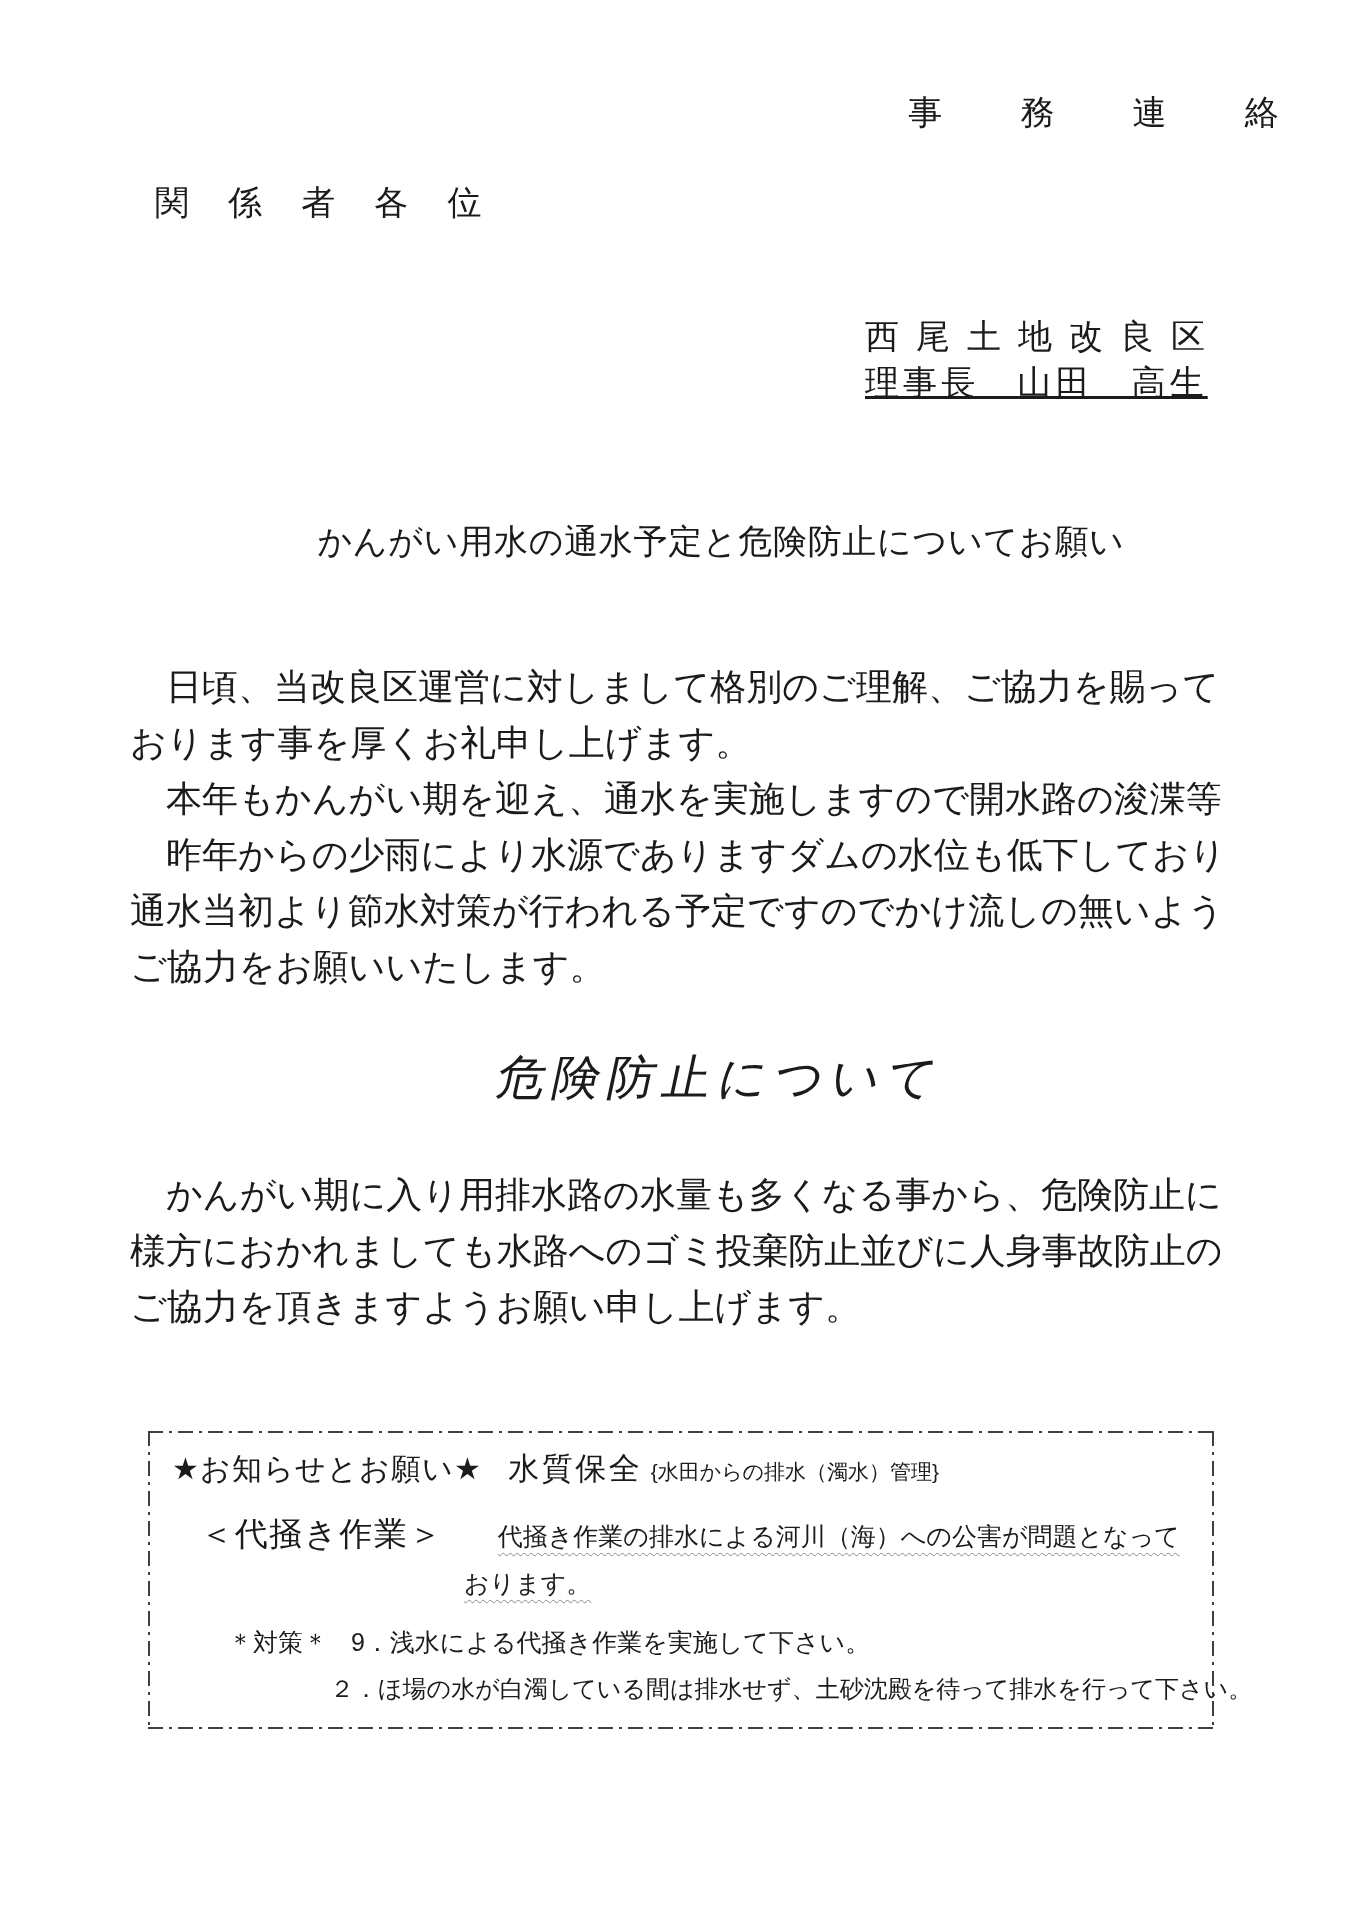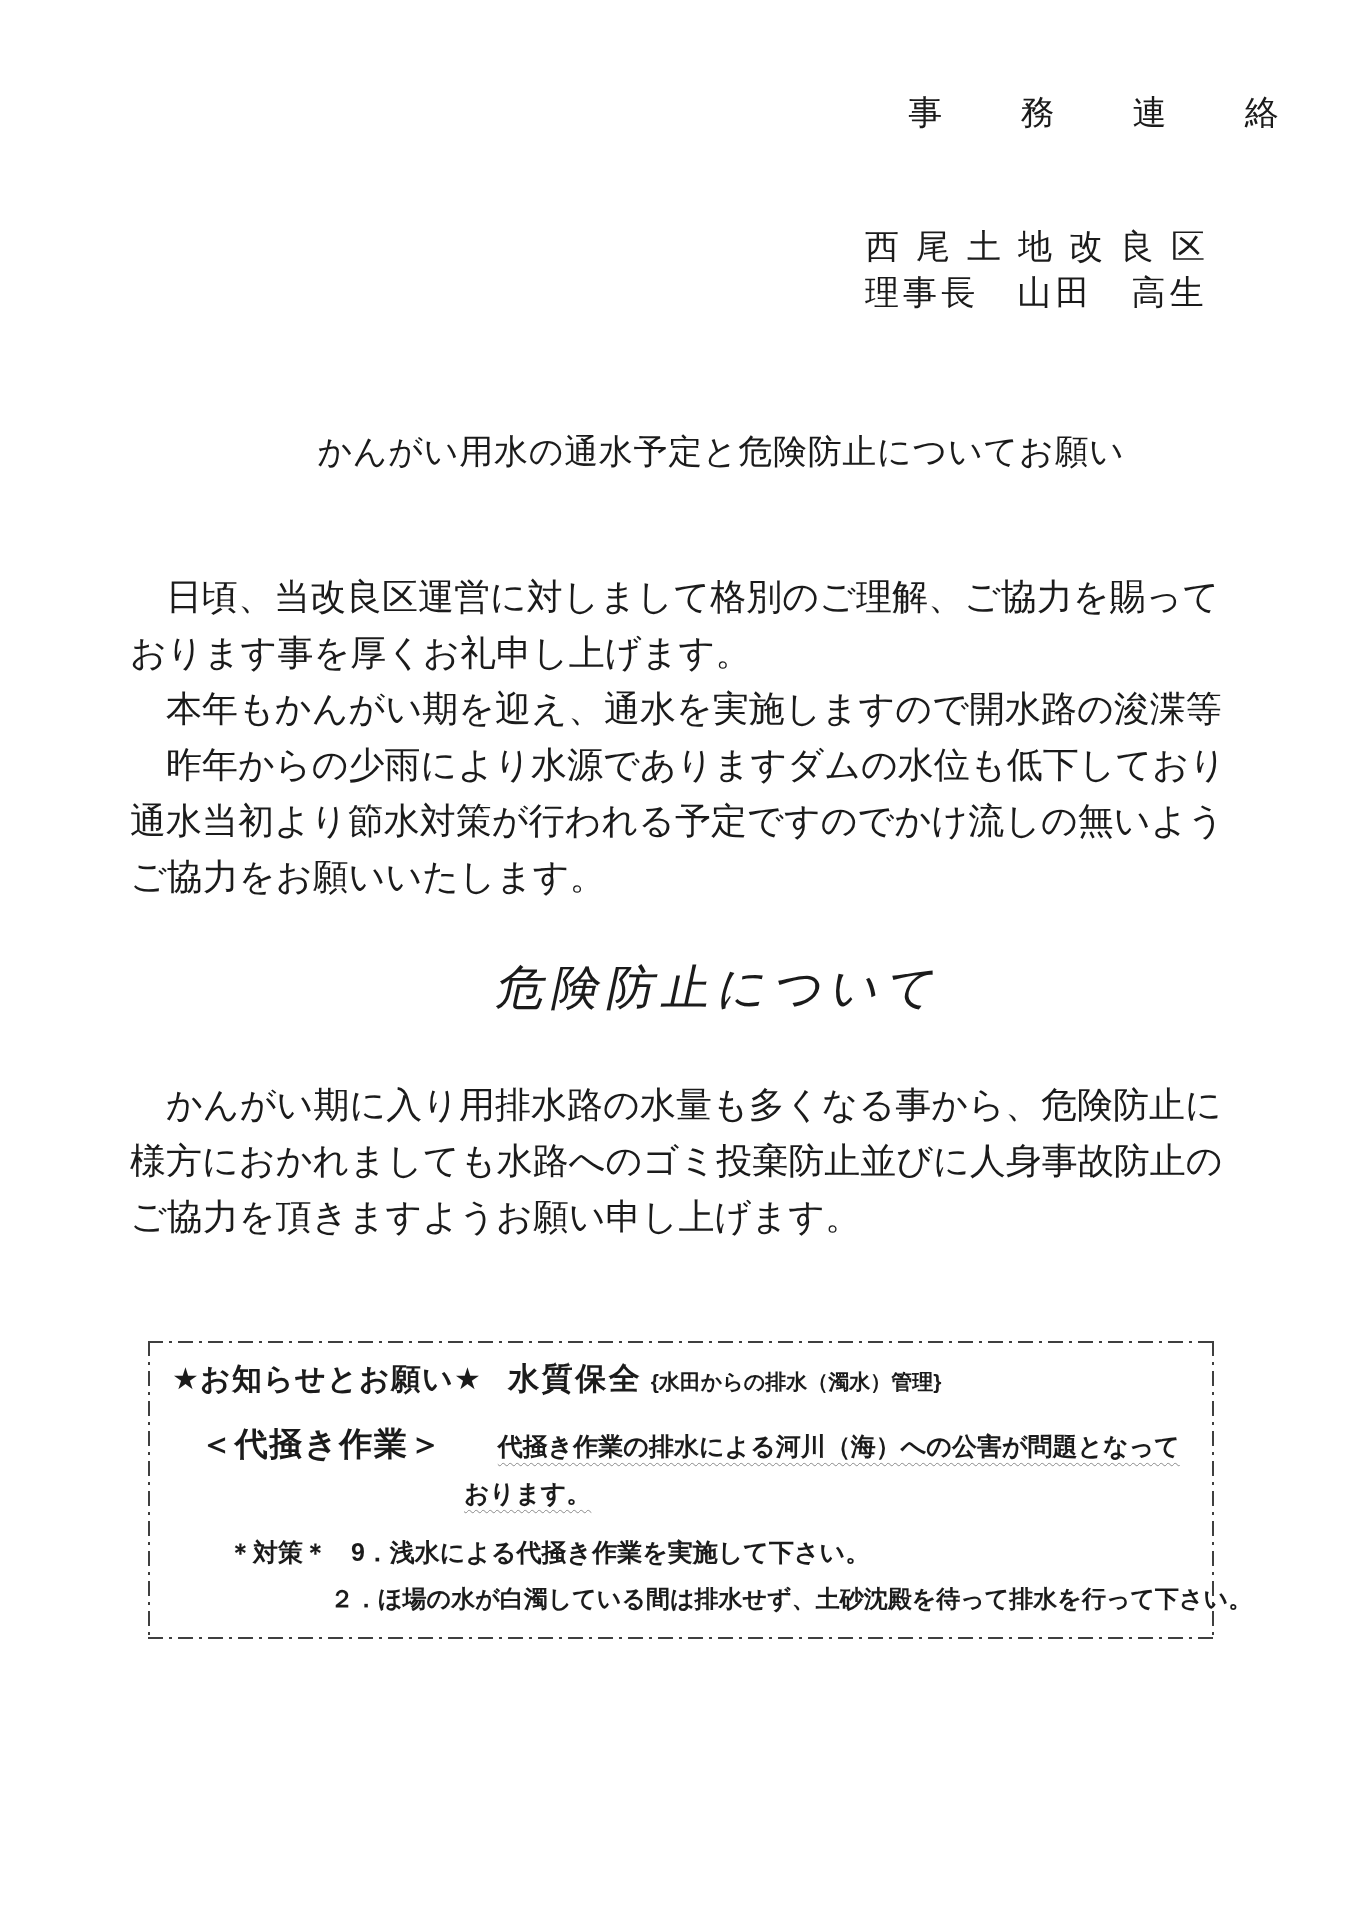--- a/index.html
+++ b/index.html
@@ -40,20 +40,21 @@
     font-size: 34px;
     line-height: 46px;
     letter-spacing: 0.5em;
     white-space: nowrap;
   }
   .sender .head {
     font-size: 34px;
     line-height: 46px;
     letter-spacing: 0.12em;
     white-space: nowrap;
+    text-decoration: underline;
   }
   .title {
     margin: 112px 0 0 0;
     font-size: 34px;
     font-weight: normal;
     line-height: 1.4;
     text-align: center;
     letter-spacing: 0.02em;
   }
   .para {
@@ -84,21 +85,20 @@
     padding: 18px 24px 24px 24px;
     font-family: "Liberation Sans", "DejaVu Sans", sans-serif;
     background-image:
       repeating-linear-gradient(90deg,  var(--bc) 0 15px, transparent 15px 21px, var(--bc) 21px 24px, transparent 24px 30px),
       repeating-linear-gradient(90deg,  var(--bc) 0 15px, transparent 15px 21px, var(--bc) 21px 24px, transparent 24px 30px),
       repeating-linear-gradient(180deg, var(--bc) 0 15px, transparent 15px 21px, var(--bc) 21px 24px, transparent 24px 30px),
       repeating-linear-gradient(180deg, var(--bc) 0 15px, transparent 15px 21px, var(--bc) 21px 24px, transparent 24px 30px);
     background-position: 0 0, 0 100%, 0 0, 100% 0;
     background-size: 100% 2px, 100% 2px, 2px 100%, 2px 100%;
     background-repeat: no-repeat;
-    font-weight: bold;
   }
   .nb-line1 { font-size: 30px; line-height: 40px; white-space: nowrap; }
   .nb-star-head { letter-spacing: 0.04em; }
   .nb-main {
     font-family: "Liberation Serif", "DejaVu Serif", serif;
     font-size: 31px;
     margin-left: 18px;
     letter-spacing: 0.08em;
   }
   .nb-note { font-size: 21px; }
@@ -117,20 +117,21 @@
   .nb-measures-label { margin-right: 16px; }
   .nb-line5 { margin-top: 14px; margin-left: 158px; font-size: 24px; white-space: nowrap; }
 </style>
 </head>
 <body>
 
 <div class="page">
 
   <div class="doc-label">事務連絡</div>
 
+  <div class="addressee">関係者各位</div>
 
   <div class="sender">
     <div class="org">西尾土地改良区</div>
     <div class="head">理事長　山田　高生</div>
   </div>
 
   <h1 class="title">かんがい用水の通水予定と危険防止についてお願い</h1>
 
   <div class="para para-greeting">
     <div class="line">　日頃、当改良区運営に対しまして格別のご理解、ご協力を賜って</div>

